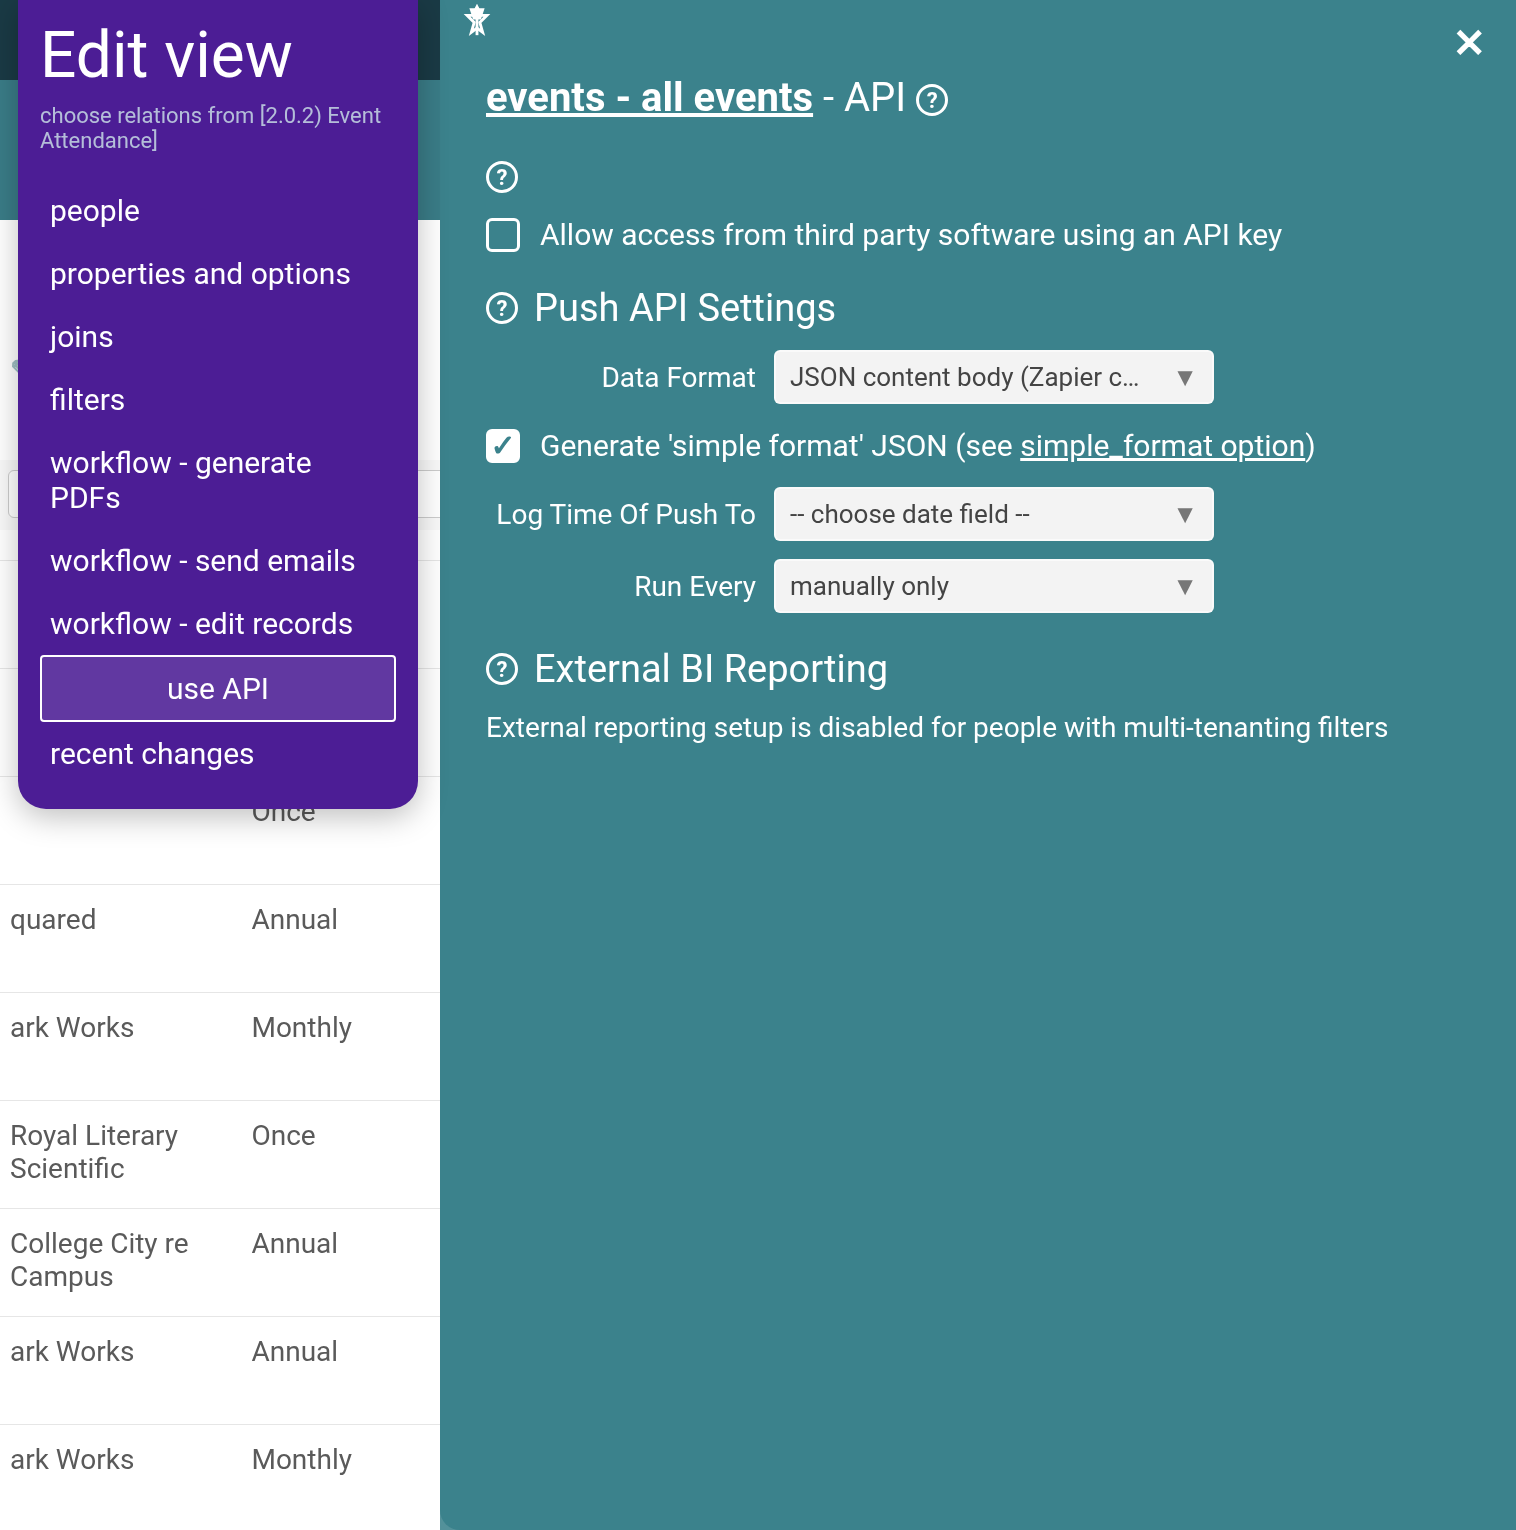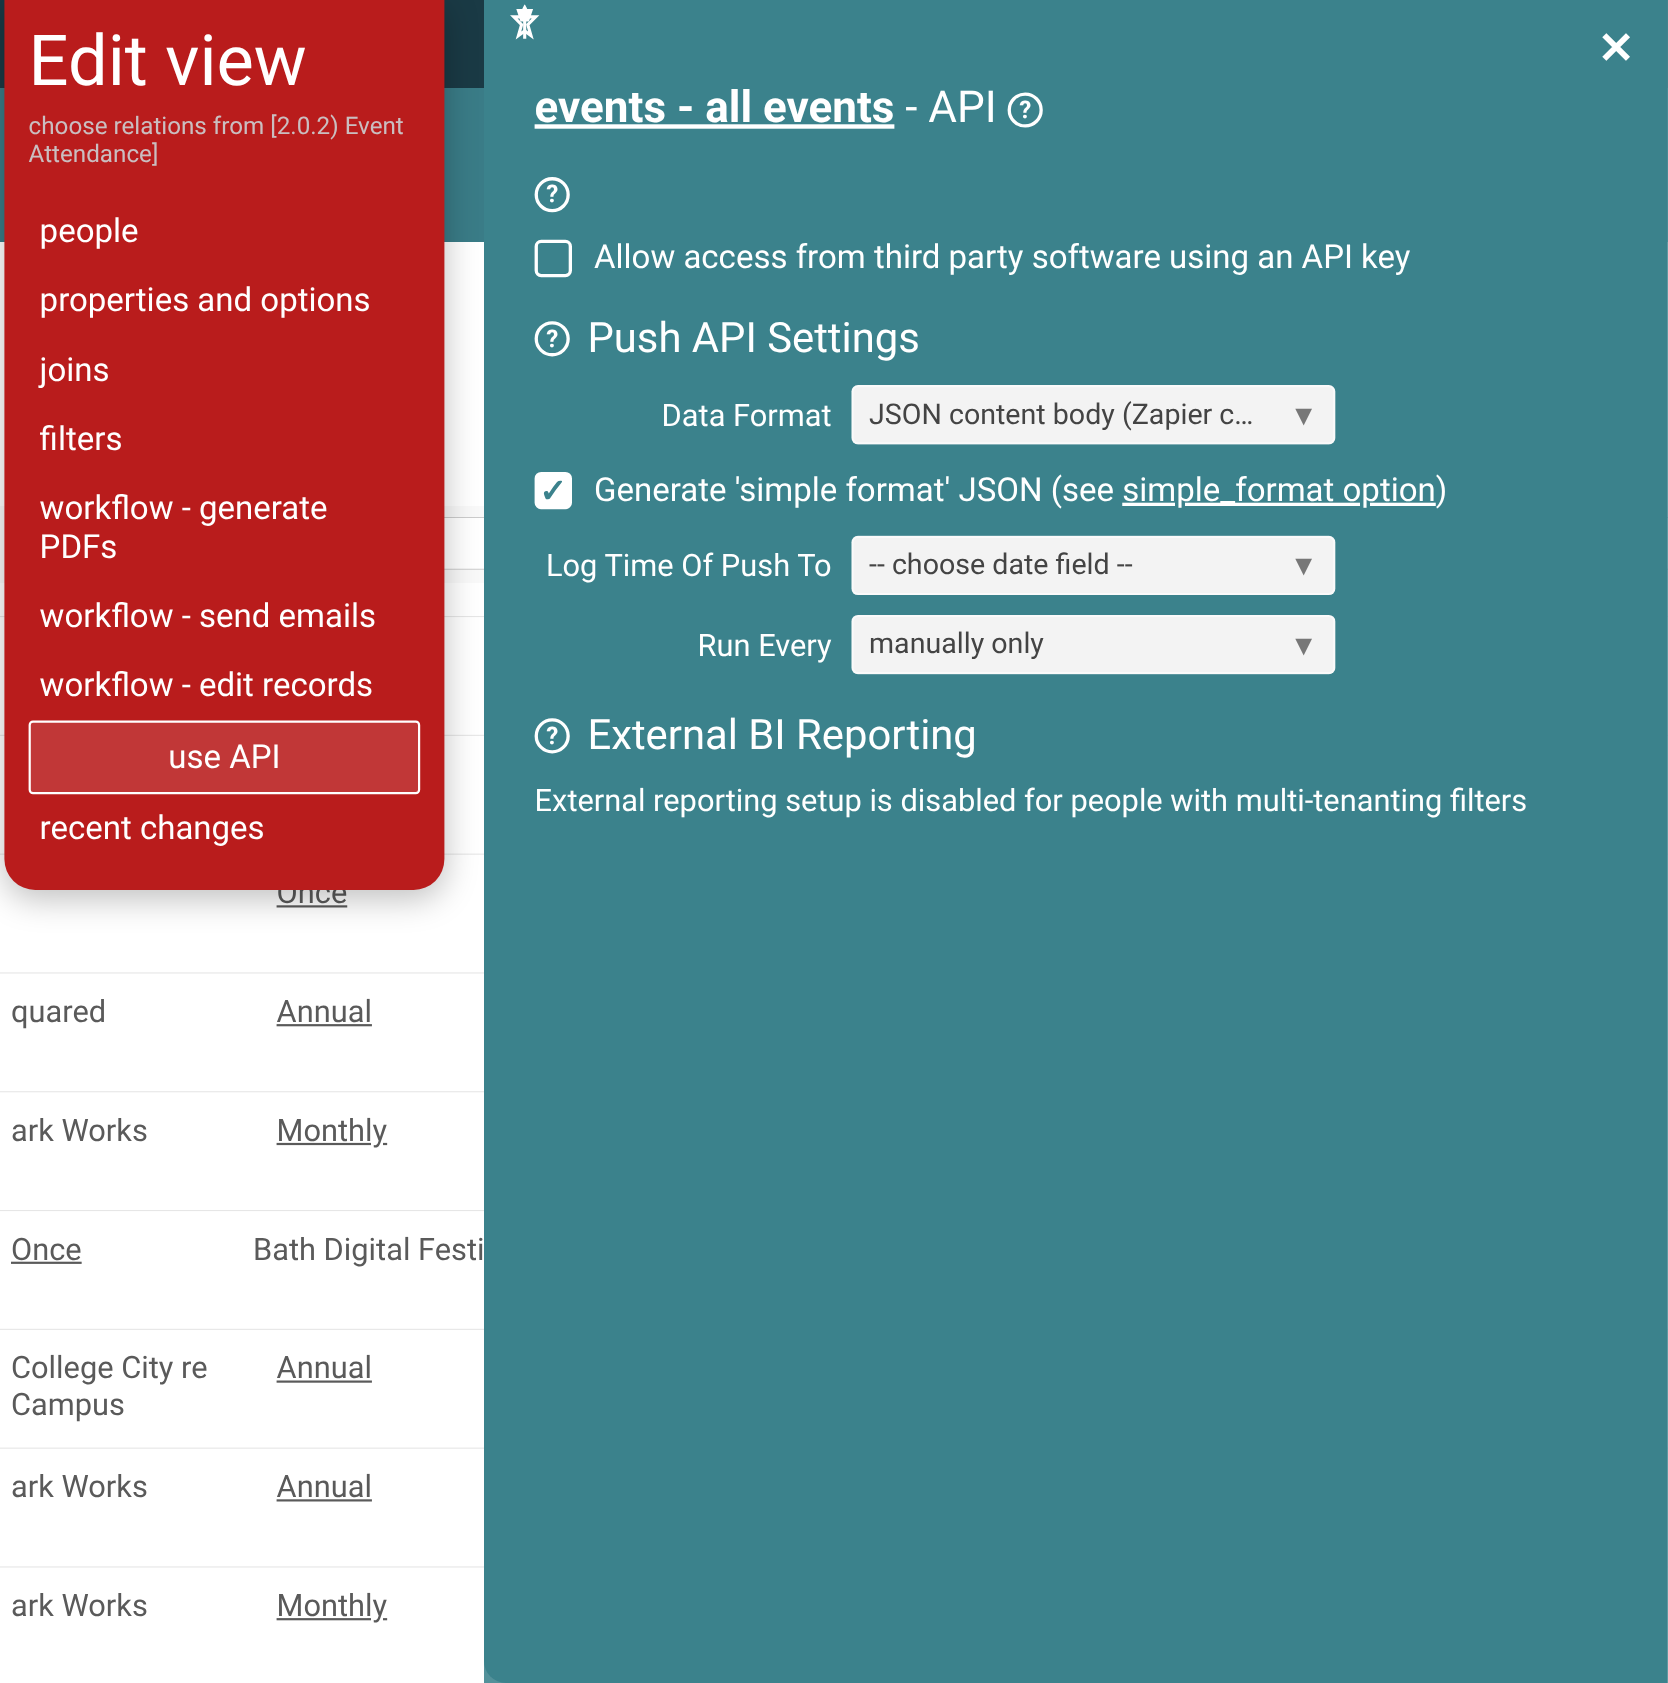--- a/index.html
+++ b/index.html
@@ -103,33 +103,33 @@
     border-top: 1px solid #e6e6e6;
     align-items: flex-start;
     padding: 18px 0;
   }
   .bg-row .cell {
     padding: 0 10px;
     font-size: 28px;
     color: #5a5a5a;
   }
   .col-site    { width: 250px; }
-  .col-freq    { width: 220px; text-decoration: underline; }
+  .col-freq    { width: 220px; }
   .col-parent  { width: 310px; }
   .col-resrc   { width: 220px; }
   .col-proj    { width: 320px; }
   .col-inter   { width: 250px; }
 
   
   .edit-panel {
     position: absolute;
     top: 0;
-    left: 4px;
+    left: 18px;
     width: 400px;
-    background: #b91c1c;
+    background: #4c1d95;
     border-radius: 0 0 28px 28px;
     padding: 18px 22px 24px 22px;
     box-shadow: 0 8px 30px rgba(0,0,0,0.25);
     z-index: 50;
   }
   .edit-panel h1 {
     color: #ffffff;
     font-size: 64px;
     font-weight: 400;
     margin-bottom: 10px;
@@ -387,20 +387,21 @@
       </div>
       <div class="bg-row">
         <div class="cell col-site">ark Works</div>
         <div class="cell col-freq">Monthly</div>
         <div class="cell col-parent">N/A</div>
         <div class="cell col-resrc">Third Party</div>
         <div class="cell col-proj">PI: FB - Bristol No Code Cluster</div>
         <div class="cell col-inter">Networking</div>
       </div>
       <div class="bg-row">
+        <div class="cell col-site">Royal Literary Scientific</div>
         <div class="cell col-freq">Once</div>
         <div class="cell col-parent">Bath Digital Festival</div>
         <div class="cell col-resrc">Third Party</div>
         <div class="cell col-proj">PI: FB - Bath Digital Festival 2023</div>
         <div class="cell col-inter">Networking</div>
       </div>
       <div class="bg-row">
         <div class="cell col-site">College City re Campus</div>
         <div class="cell col-freq">Annual</div>
         <div class="cell col-parent">Bath Digital Festival</div>

